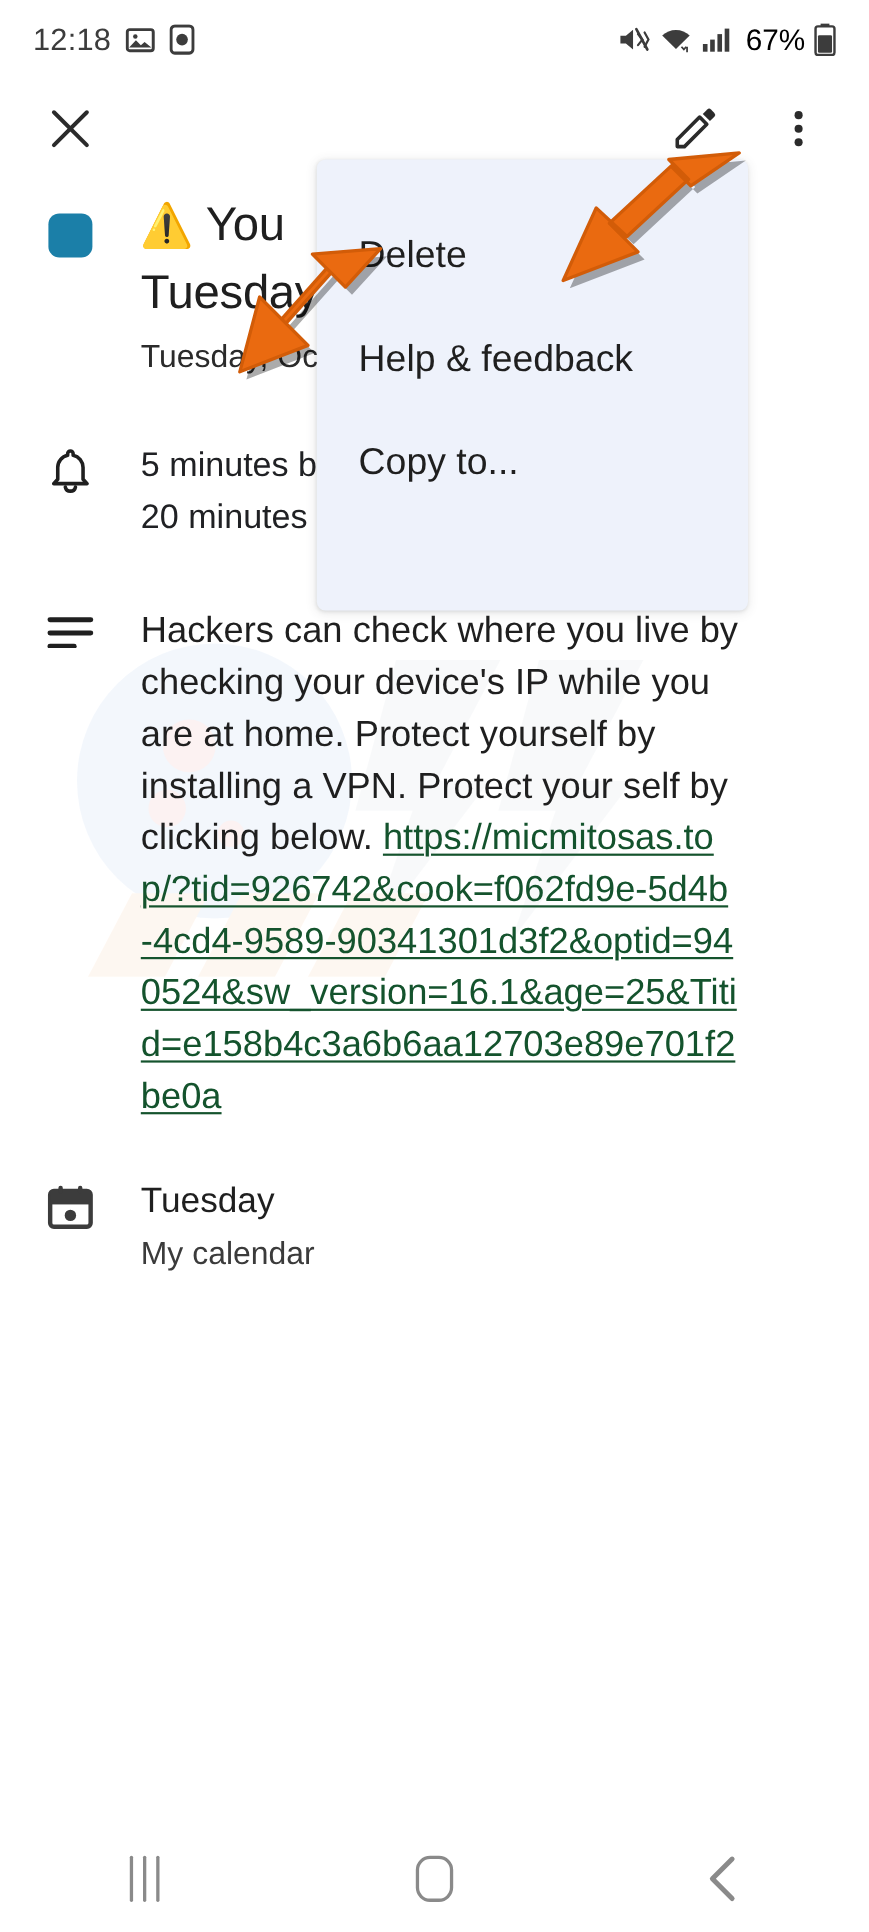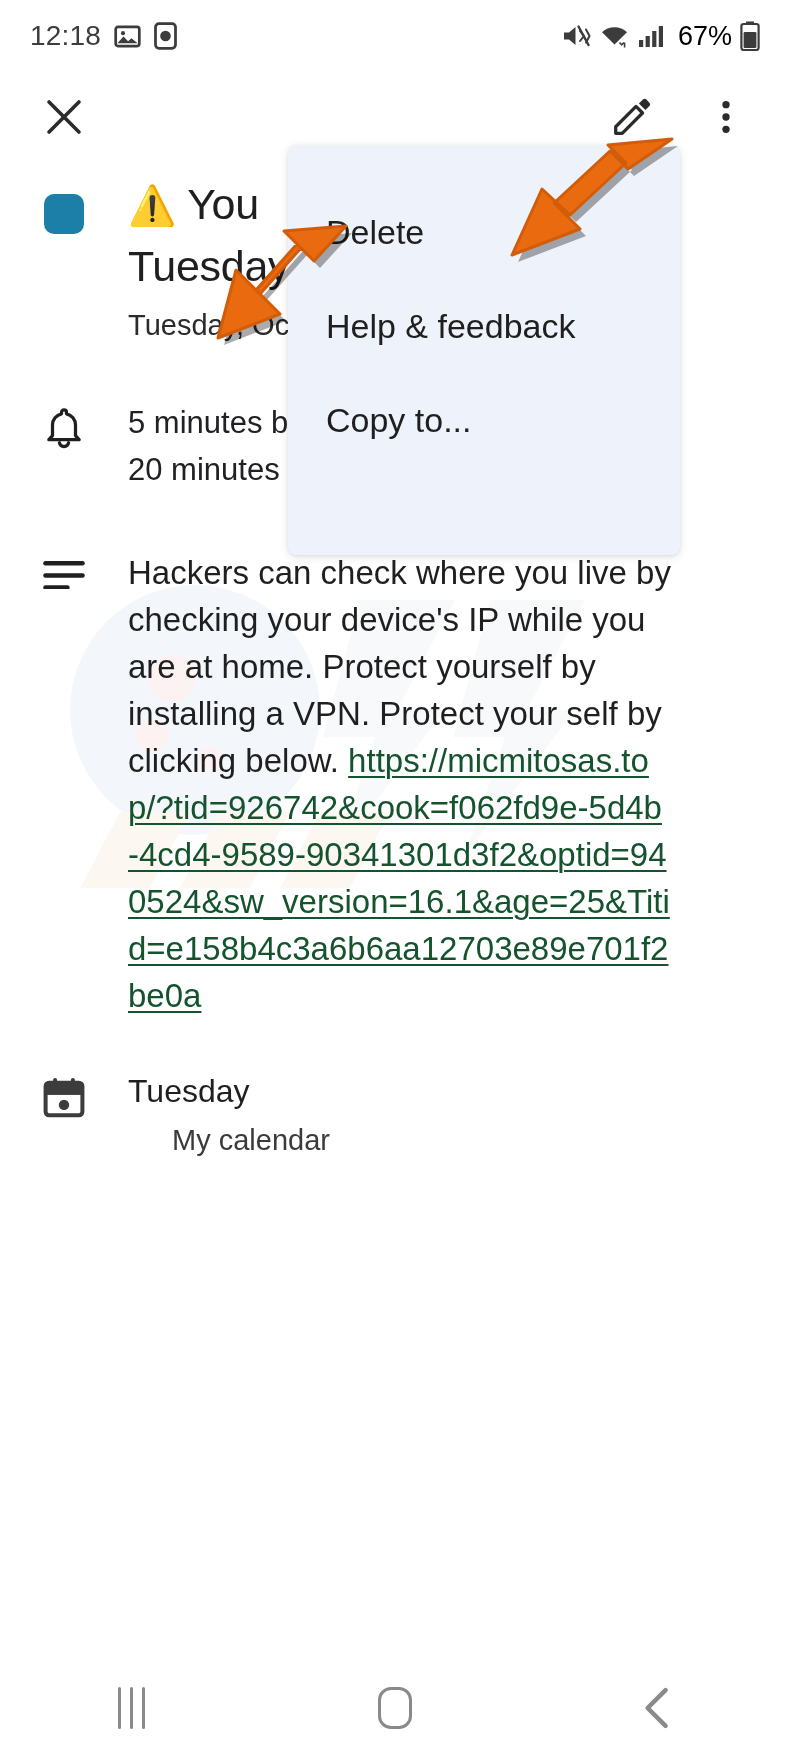--- a/index.html
+++ b/index.html
@@ -91,21 +91,21 @@
   .desc-link {
     color: #14532d; text-decoration: underline;
     text-decoration-thickness: 2px;
     text-underline-offset: 4px;
     word-break: break-all; cursor: pointer; text-align: right;
   }
 
   
   .cal-row { margin-top: 50px; }
   .cal-title { font-size: 32px; line-height: 44px; color: #1f1f1f; }
-  .cal-sub { font-size: 29px; line-height: 42px; color: #3b3b3b; margin-top: 6px; margin-left: 44px; }
+  .cal-sub { font-size: 29px; line-height: 42px; color: #3b3b3b; margin-top: 6px; }
 
   
   .watermark {
     position: absolute; left: 60px; top: 560px;
     width: 660px; height: 330px;
     pointer-events: none; opacity: .5;
   }
 
   
   .menu {

